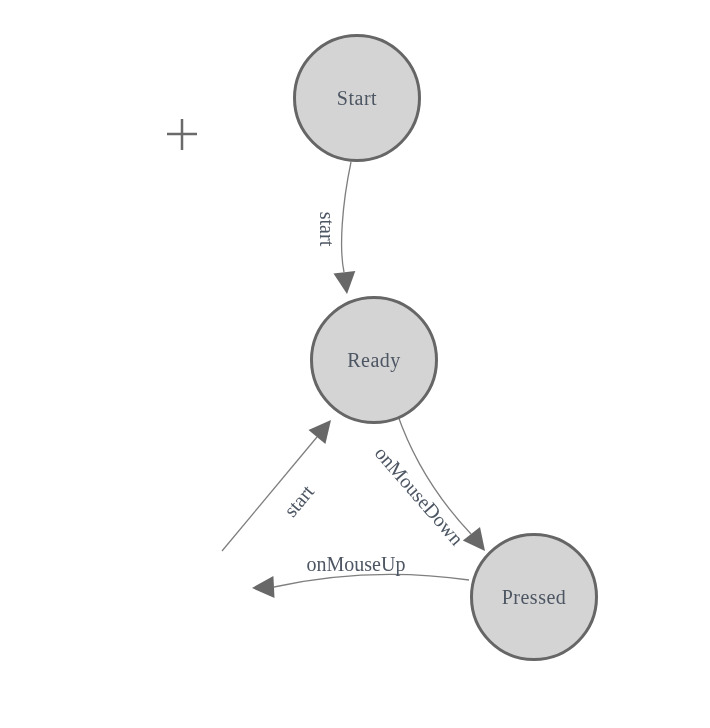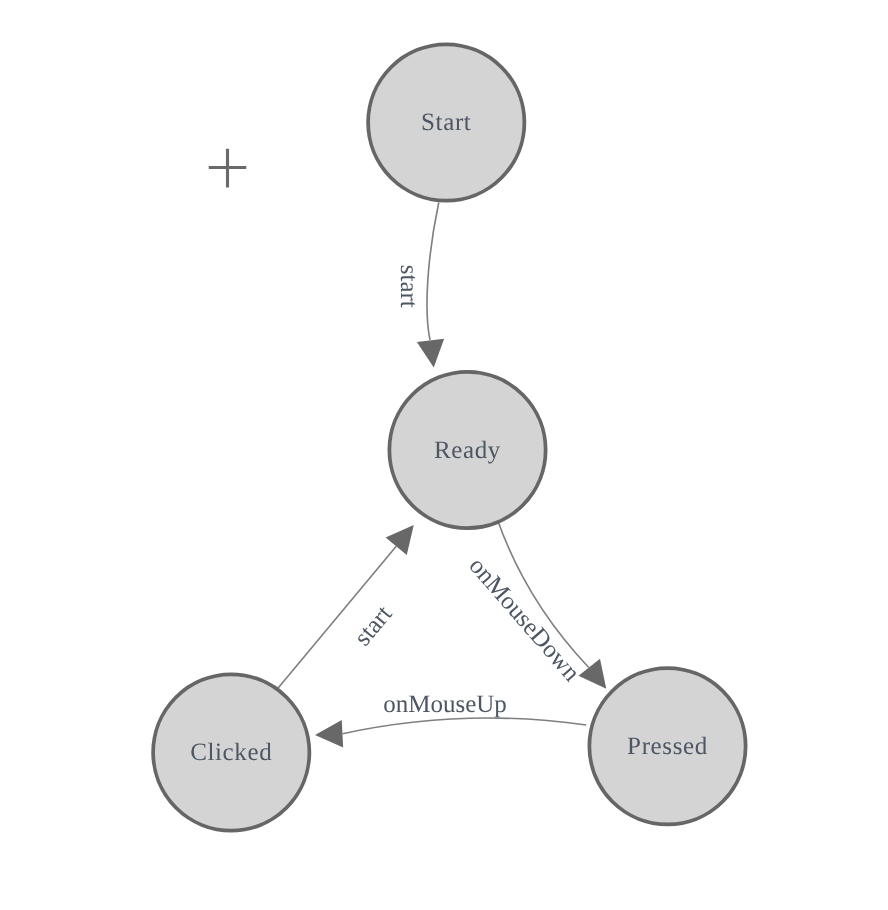--- a/index.html
+++ b/index.html
@@ -94,23 +94,20 @@
   </svg>
 
   <div class="node" id="node-start">
     <span class="node-label">Start</span>
   </div>
 
   <div class="node" id="node-ready">
     <span class="node-label">Ready</span>
   </div>
 
-  <div class="node" id="node-clicked">
-    <span class="node-label">Clicked</span>
-  </div>
 
   <div class="node" id="node-pressed">
     <span class="node-label">Pressed</span>
   </div>
 
   <div class="edge-label" id="label-edge-0">start</div>
   <div class="edge-label" id="label-edge-1">onMouseDown</div>
   <div class="edge-label" id="label-edge-2">onMouseUp</div>
   <div class="edge-label" id="label-edge-3">start</div>
 

